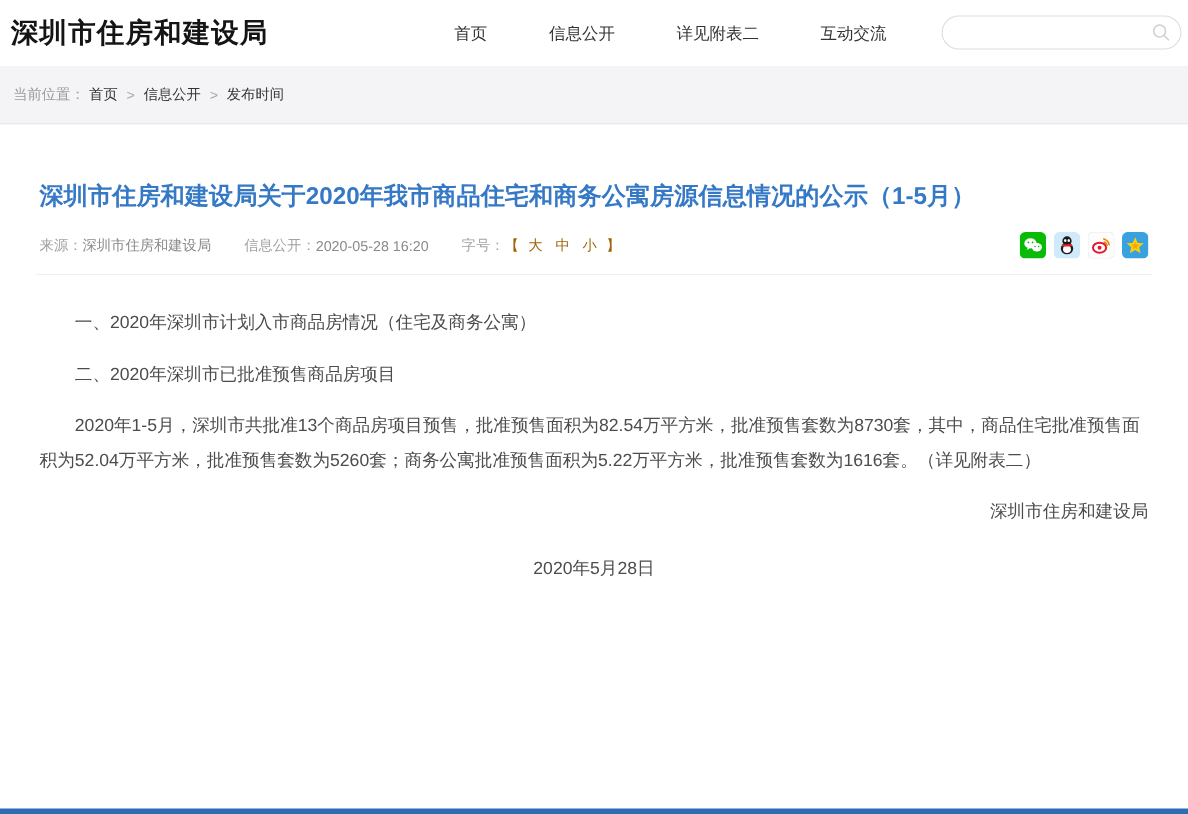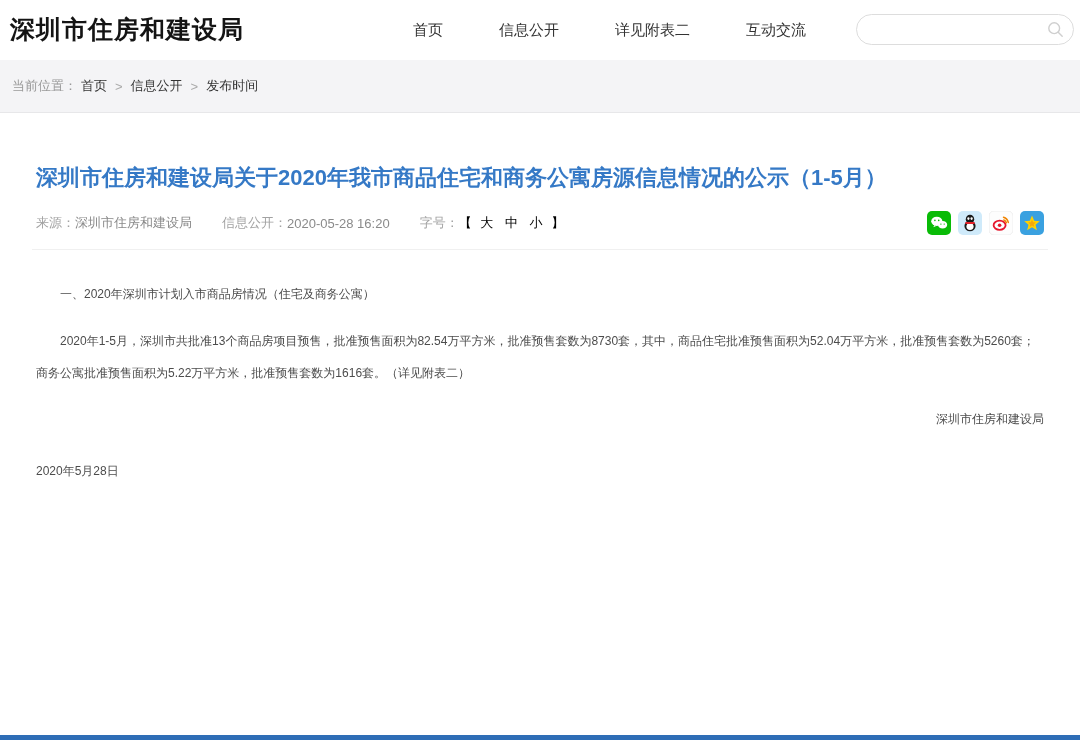--- a/index.html
+++ b/index.html
@@ -21,30 +21,30 @@
   .crumb-band .crumb-label { color:#999; margin-right:4px; }
   .crumb-band a { color:#333; text-decoration:none; cursor:pointer; }
   .crumb-band .sep { color:#aaa; margin:0 8px; }
 
   
   .article { padding:0 32px; }
   .page-title { margin:50px 4px 0; font-size:22px; line-height:30px; font-weight:600; color:#3579c6; }
   .meta-row { margin-top:18px; padding:0 4px 14px; border-bottom:1px solid #f0f0f0; display:flex; align-items:center; font-size:13px; color:#9b9b9b; }
   .meta-row .m-label { color:#a2a2a2; }
   .meta-row .m-value { color:#8a8a8a; margin-right:30px; }
-  .font-ctl { color:#000000; letter-spacing:1px; }
+  .font-ctl { color:#a16207; letter-spacing:1px; }
   .font-ctl .fopt { cursor:pointer; margin:0 3px; }
   .share-bar { margin-left:auto; display:flex; gap:7px; }
   .share-bar .sicon { width:24px; height:24px; cursor:pointer; display:block; }
   .share-bar svg { display:block; }
 
-  .body-text p { margin:15px 4px 0; font-size:12px; line-height:32px; color:#4c4c4c; text-indent:2em; }
+  .body-text p { margin:15px 4px 0; font-size:16px; line-height:32px; color:#4c4c4c; text-indent:2em; }
   .body-text p.first { margin-top:28px; }
   .body-text p.sig { text-align:right; text-indent:0; line-height:24px; margin-top:18px; }
-  .body-text p.sig-date { text-align:left; text-indent:0; line-height:24px; margin-top:28px; }
+  .body-text p.sig-date { text-align:center; text-indent:0; line-height:24px; margin-top:28px; }
 
   .footer-bar { position:absolute; left:0; bottom:0; width:100%; height:5px; }
 </style>
 </head>
 <body>
 
 <div class="page">
 
   <header class="site-header">
     <div class="logo">深圳市住房和建设局</div>
@@ -129,20 +129,21 @@
             <rect width="24" height="24" rx="5" fill="#3aa1e0"></rect>
             <polygon points="12,4.6 14.2,9.8 19.8,10.2 15.5,13.8 16.9,19.3 12,16.2 7.1,19.3 8.5,13.8 4.2,10.2 9.8,9.8" fill="#ffd200"></polygon>
             <polygon points="12,8.6 13.1,11.2 15.9,11.4 13.7,13.2 14.4,16 12,14.4 9.6,16 10.3,13.2 8.1,11.4 10.9,11.2" fill="#f5a60a"></polygon>
           </svg>
         </span>
       </span>
     </div>
 
     <div class="body-text">
       <p class="first">一、2020年深圳市计划入市商品房情况（住宅及商务公寓）</p>
+      <p>二、2020年深圳市已批准预售商品房项目</p>
       <p>2020年1-5月，深圳市共批准13个商品房项目预售，批准预售面积为82.54万平方米，批准预售套数为8730套，其中，商品住宅批准预售面积为52.04万平方米，批准预售套数为5260套；商务公寓批准预售面积为5.22万平方米，批准预售套数为1616套。（详见附表二）</p>
       <p class="sig">深圳市住房和建设局</p>
       <p class="sig-date">2020年5月28日</p>
     </div>
   </main>
 
   <div class="footer-bar" style="background: rgb(46, 109, 182);"></div>
 </div>
 
 </body></html>

